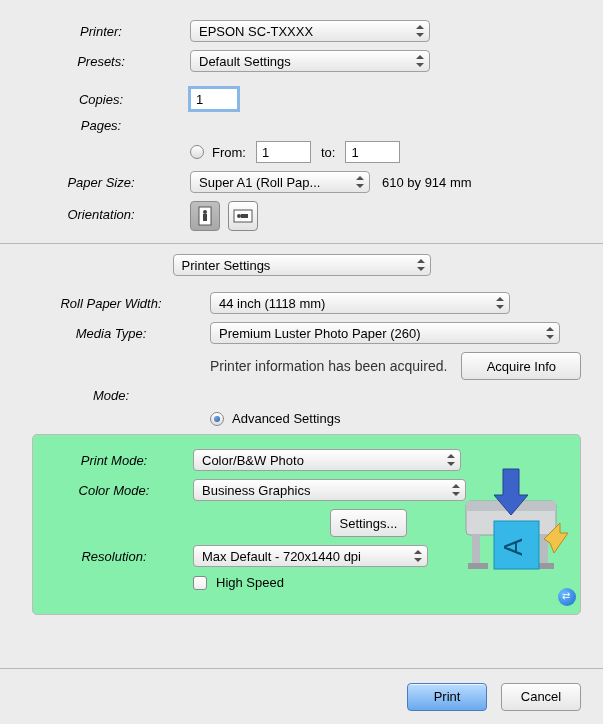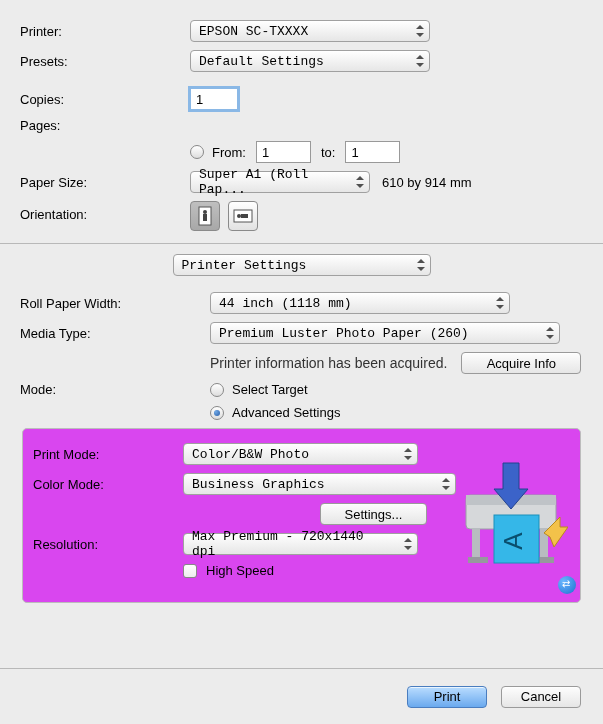--- a/index.html
+++ b/index.html
@@ -19,36 +19,37 @@
   height: 724px;
   padding: 20px 20px 0 20px;
 }
 .row {
   display: flex;
   align-items: center;
   margin-bottom: 8px;
 }
 .label-col {
   width: 170px;
-  text-align: left;
+  text-align: center;
   padding-right: 8px;
+  font-style: italic;
 }
 .control-col {
   flex: 1;
   display: flex;
   align-items: center;
   gap: 4px;
 }
 .mac-select {
   background: linear-gradient(#fff, #e6e6e6);
   border: 1px solid #a0a0a0;
   border-radius: 4px;
   height: 22px;
   font-size: 13px;
-  font-family: Liberation Mono, monospace;
+  font-family: Liberation Sans, sans-serif;
   padding: 0 24px 0 8px;
   position: relative;
   cursor: default;
   display: inline-flex;
   align-items: center;
   box-shadow: 0 1px 0 rgba(255,255,255,0.6) inset;
 }
 .mac-select::after {
   content: "";
   position: absolute;
@@ -137,31 +138,31 @@
   align-items: center;
   justify-content: center;
   margin-right: 4px;
 }
 .orient-btn.selected {
   background: linear-gradient(#bfbfbf,#a8a8a8);
 }
 .inset-panel {
   border: 1px solid #bcbcbc;
   border-radius: 5px;
-  background: #d946ef;
-  margin: 6px 2px 0 2px;
+  background: #86efac;
+  margin: 6px 2px 0 12px;
   padding: 14px 10px 16px 10px;
   position: relative;
 }
 .mac-button {
   background: linear-gradient(#fdfdfd,#e6e6e6);
   border: 1px solid #9a9a9a;
   border-radius: 4px;
   height: 22px;
-  padding: 4px 14px;
+  padding: 13px 14px;
   font-size: 13px;
   font-family: inherit;
   display: inline-flex;
   align-items: center;
   justify-content: center;
   box-shadow: 0 1px 0 rgba(255,255,255,0.7) inset;
 }
 .mac-button.default {
   background: linear-gradient(#baddff,#6aa9ee);
   border-color: #4a7dbf;
@@ -320,70 +321,66 @@
     <div class="control-col" style="justify-content:flex-start">
       <span class="info-text">Printer information has been acquired.</span>
       <div class="mac-button" style="margin-left:10px;width:120px">
         <span>Acquire Info</span>
       </div>
     </div>
   </div>
 
   <div class="row" style="margin-top:6px">
     <div class="label-col" style="width:190px">Mode:</div>
-    <div class="control-col">
-      <span class="radio"></span>
-      <span>Select Target</span>
-    </div>
   </div>
   <div class="row">
     <div class="label-col" style="width:190px"></div>
     <div class="control-col">
       <span class="radio checked"></span>
       <span>Advanced Settings</span>
     </div>
   </div>
 
   <div class="inset-panel">
 
     <div class="row">
       <div class="label-col" style="width:150px">Print Mode:</div>
       <div class="control-col">
-        <div class="mac-select" style="width:235px">
+        <div class="mac-select" style="width:268px">
           <span>Color/B&amp;W Photo</span>
           <span class="sel-arrows"></span>
         </div>
       </div>
     </div>
 
     <div class="row">
       <div class="label-col" style="width:150px">Color Mode:</div>
       <div class="control-col">
         <div class="mac-select" style="width:273px">
           <span>Business Graphics</span>
           <span class="sel-arrows"></span>
         </div>
       </div>
     </div>
 
     <div class="row">
       <div class="label-col" style="width:150px"></div>
       <div class="control-col">
         <div style="width:133px"></div>
-        <div class="mac-button" style="width:107px">
+        <div class="mac-button" style="width:77px">
           <span>Settings...</span>
         </div>
       </div>
     </div>
 
     <div class="row">
       <div class="label-col" style="width:150px">Resolution:</div>
       <div class="control-col">
         <div class="mac-select" style="width:235px">
-          <span>Max Premium - 720x1440 dpi</span>
+          <span>Max Default - 720x1440 dpi</span>
           <span class="sel-arrows"></span>
         </div>
       </div>
     </div>
 
     <div class="row">
       <div class="label-col" style="width:150px"></div>
       <div class="control-col">
         <span class="checkbox"></span>
         <span>High Speed</span>

